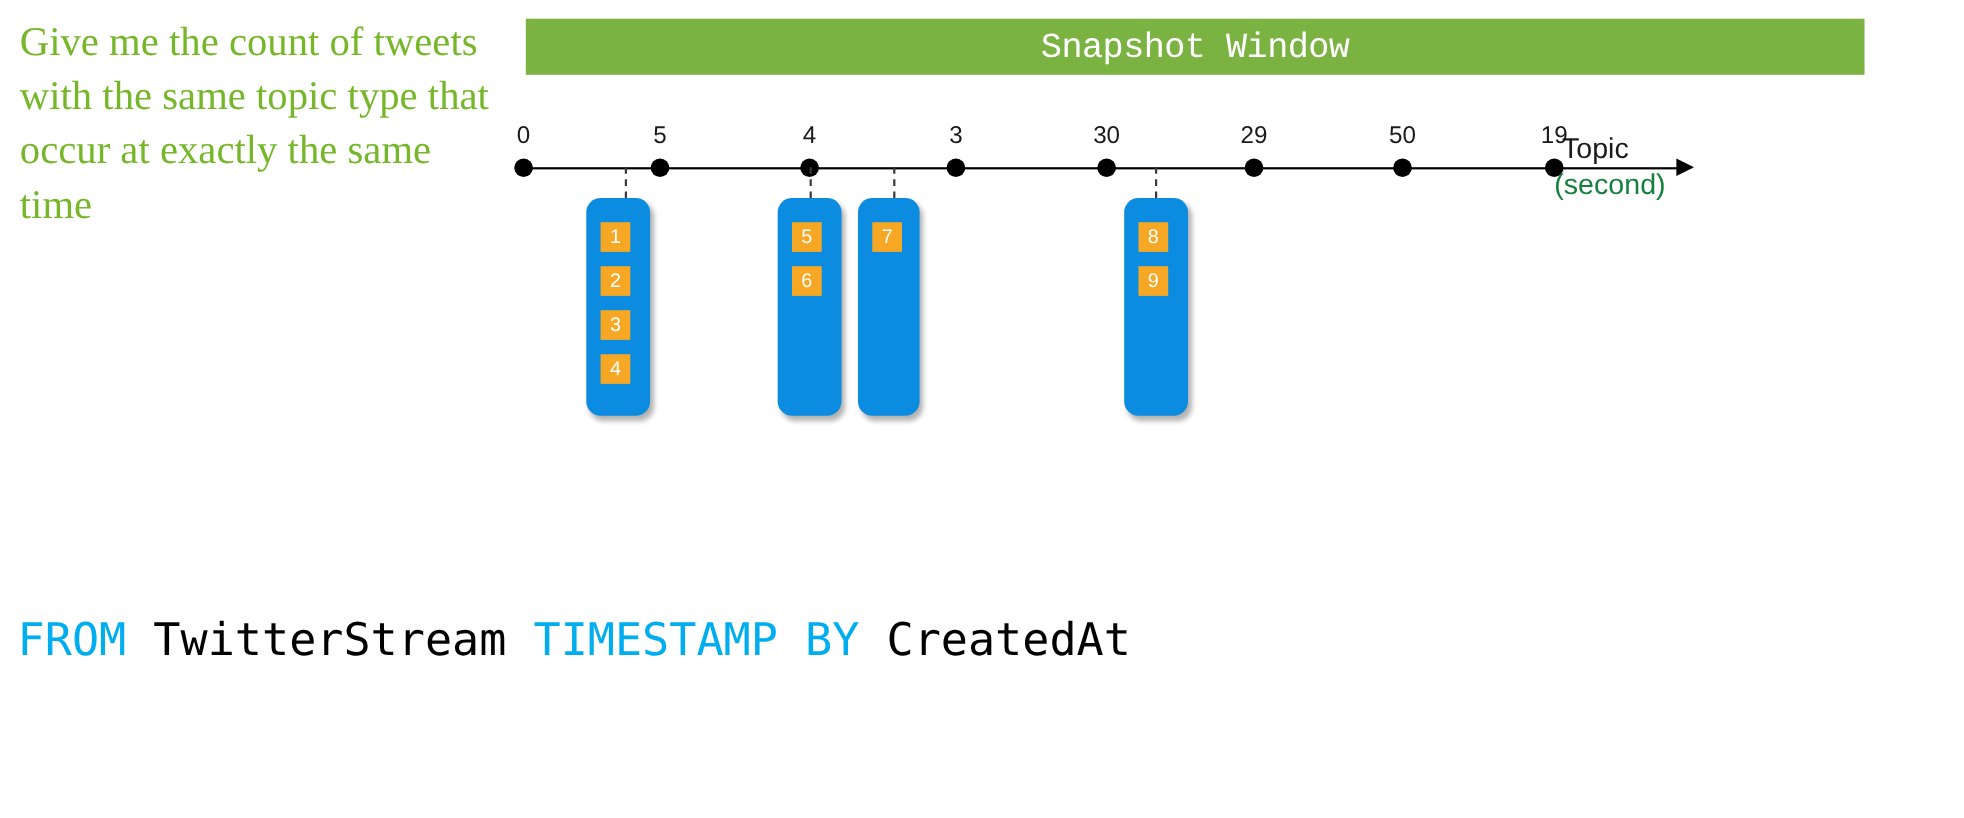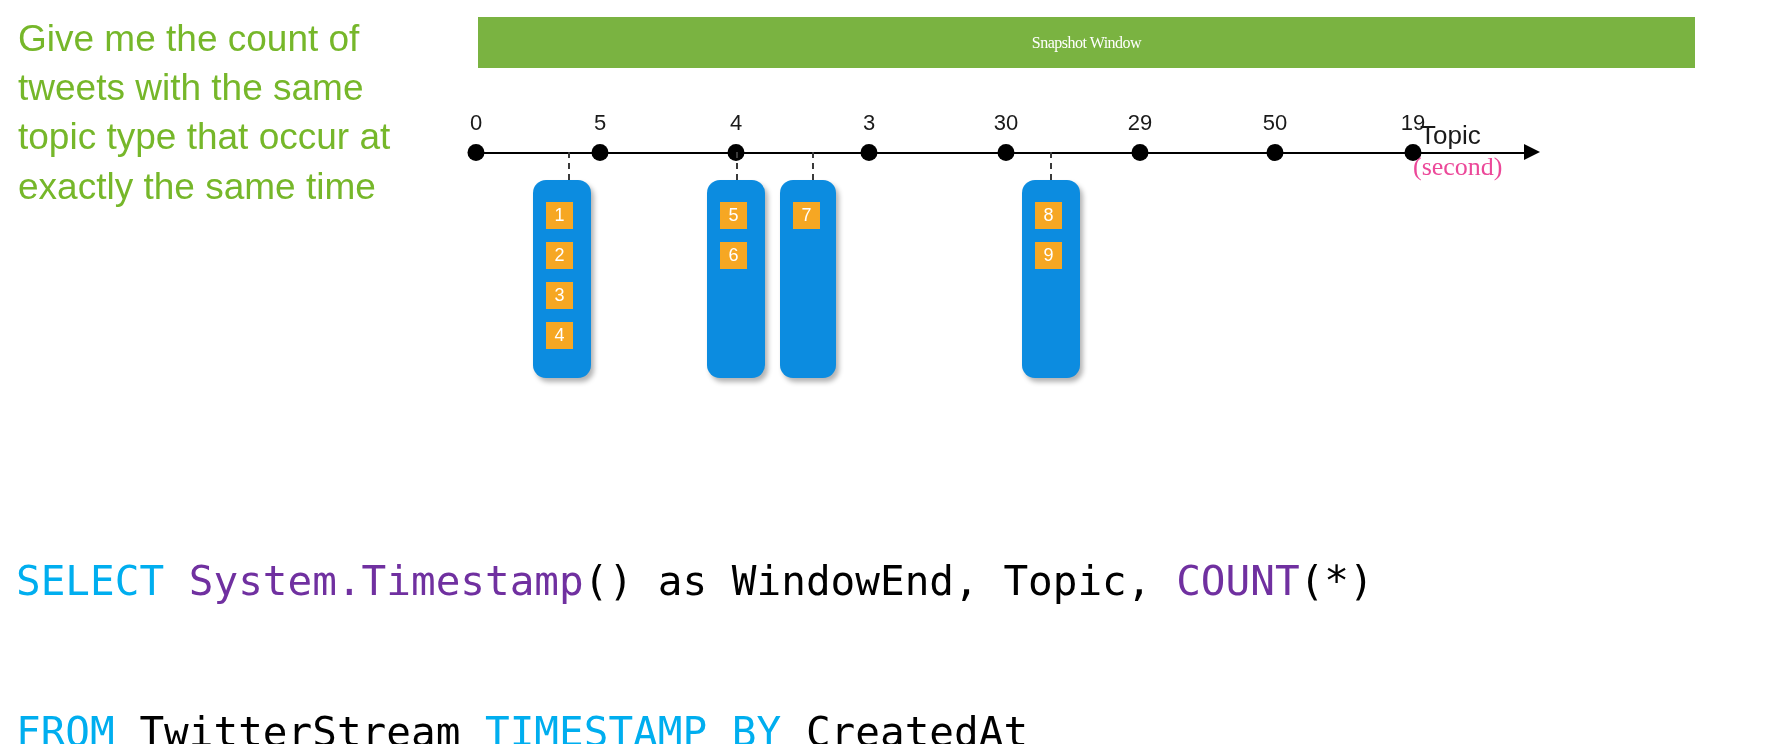--- a/index.html
+++ b/index.html
@@ -17,44 +17,44 @@
 
   
   #prompt-text {
     position: absolute;
     left: 18px;
     top: 14px;
     width: 430px;
     color: #76b72a;
     font-size: 37px;
     line-height: 1.33;
-    font-family: Liberation Sans, sans-serif;
+    font-family: Liberation Serif, serif;
     white-space: pre-line;
   }
 
   
   #snapshot-bar {
     position: absolute;
     left: 478px;
     top: 17px;
     width: 1217px;
     height: 51px;
     background: #7ab341;
   }
   #snapshot-bar-label {
     position: absolute;
     left: 0;
     right: 0;
     top: 50%;
     transform: translateY(-50%);
     text-align: center;
     color: #ffffff;
-    font-size: 16px;
+    font-size: 32px;
     letter-spacing: -0.5px;
-    font-family: Liberation Serif, serif;
+    font-family: Liberation Mono, monospace;
   }
 
   
   #timeline-area {
     position: absolute;
     left: 0;
     top: 0;
     width: 1785px;
     height: 420px;
     pointer-events: none;
@@ -101,22 +101,22 @@
     font-size: 26px;
     color: #1a1a1a;
     line-height: 1.12;
     font-family: "Liberation Sans", sans-serif;
   }
   .axis-unit {
     position: absolute;
     left: 1413px;
     top: 152px;
     font-size: 26px;
-    color: #ec4899;
-    font-family: Liberation Serif, serif;
+    color: #15803d;
+    font-family: Liberation Sans, sans-serif;
   }
 
   
   .drop-line {
     position: absolute;
     width: 0;
     border-left: 2px dashed #3a3a3a;
     top: 152px;
   }
 
@@ -211,16 +211,15 @@
   </div>
 
   <div class="event-group" style="left:1022px; top:180px; width:58px; height:198px;">
     <div class="event-tile" style="left:13px; top:22px; width:27px; height:27px;">8</div>
     <div class="event-tile" style="left:13px; top:62px; width:27px; height:27px;">9</div>
   </div>
 
 </div>
 
 <div id="sql-block">
-  <span class="sql-line"><span class="kw">SELECT </span><span class="fn">System.Timestamp</span><span class="pl">() as WindowEnd, Topic, </span><span class="fn">COUNT</span><span class="pl">(*)</span></span>
   <span class="sql-line"><span class="kw">FROM </span><span class="pl">TwitterStream </span><span class="kw">TIMESTAMP BY </span><span class="pl">CreatedAt</span></span>
   
 </div>
 
 </body></html>

